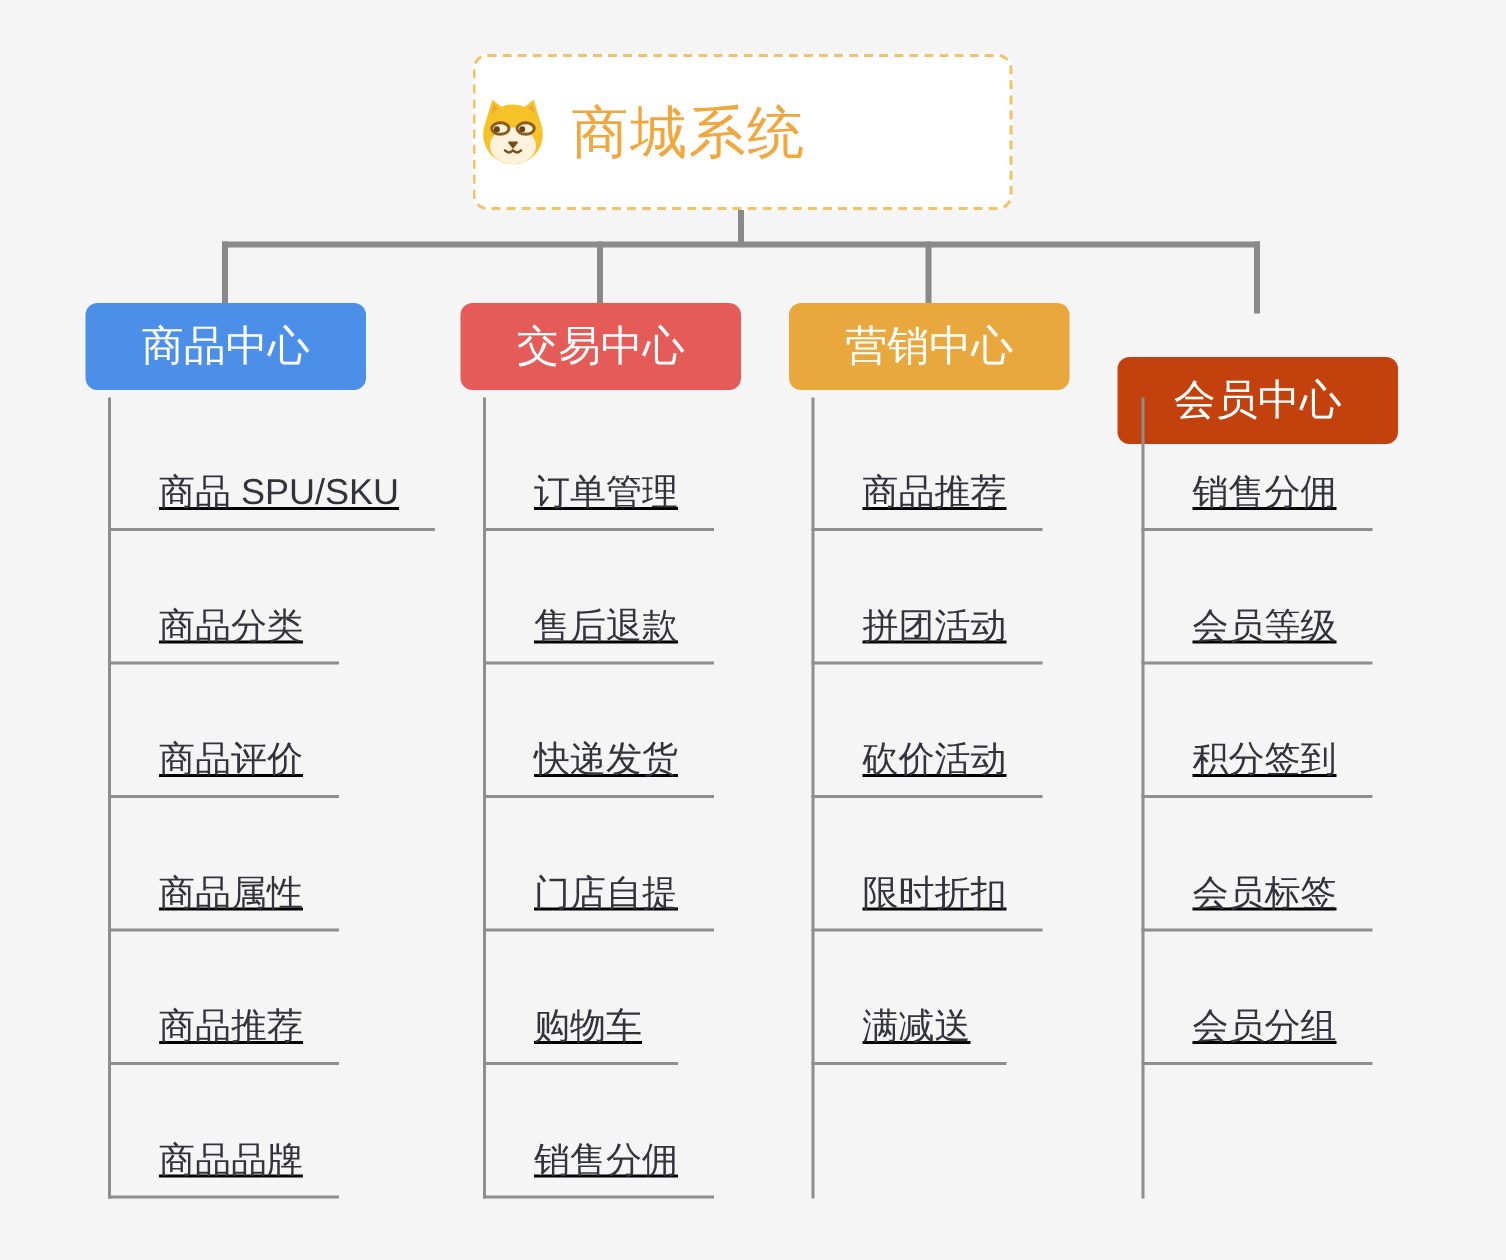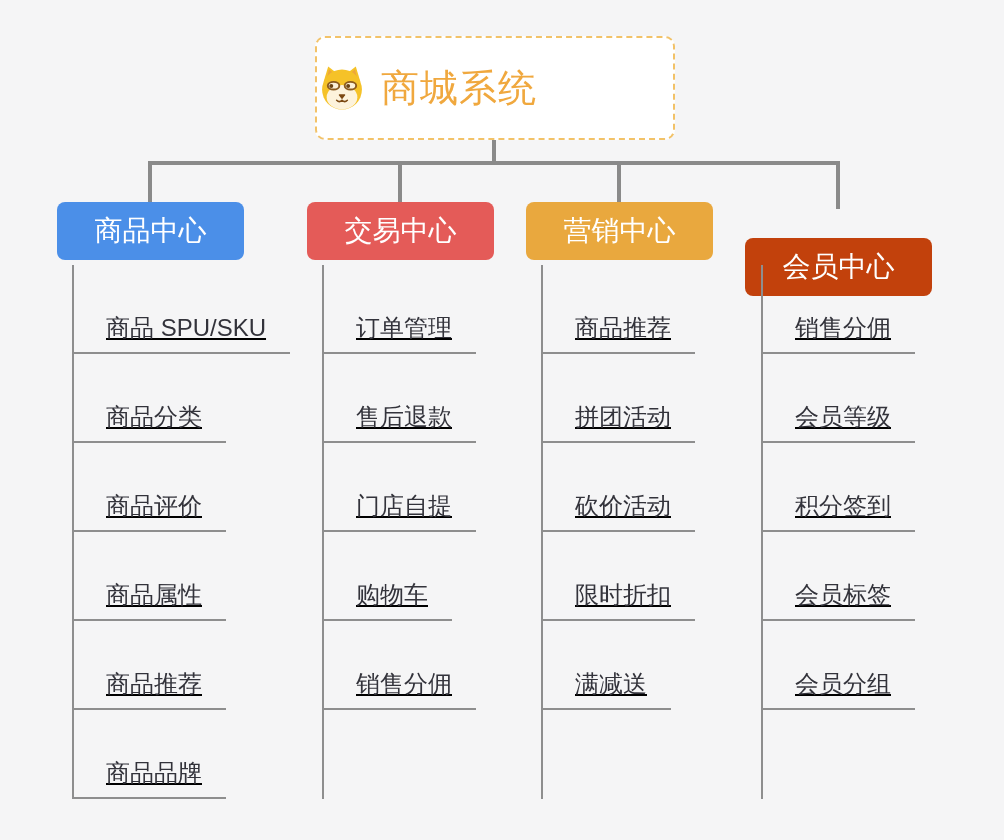--- a/index.html
+++ b/index.html
@@ -135,20 +135,23 @@
   </div>
 
   <div class="column col-2">
     <div class="leaf-row">
         <span class="leaf">订单管理</span>
       </div>
     <div class="leaf-row">
         <span class="leaf">售后退款</span>
       </div>
     <div class="leaf-row">
+        <span class="leaf">快递发货</span>
+      </div>
+    <div class="leaf-row">
         <span class="leaf">门店自提</span>
       </div>
     <div class="leaf-row">
         <span class="leaf">购物车</span>
       </div>
     <div class="leaf-row">
         <span class="leaf">销售分佣</span>
       </div>
   </div>
 

